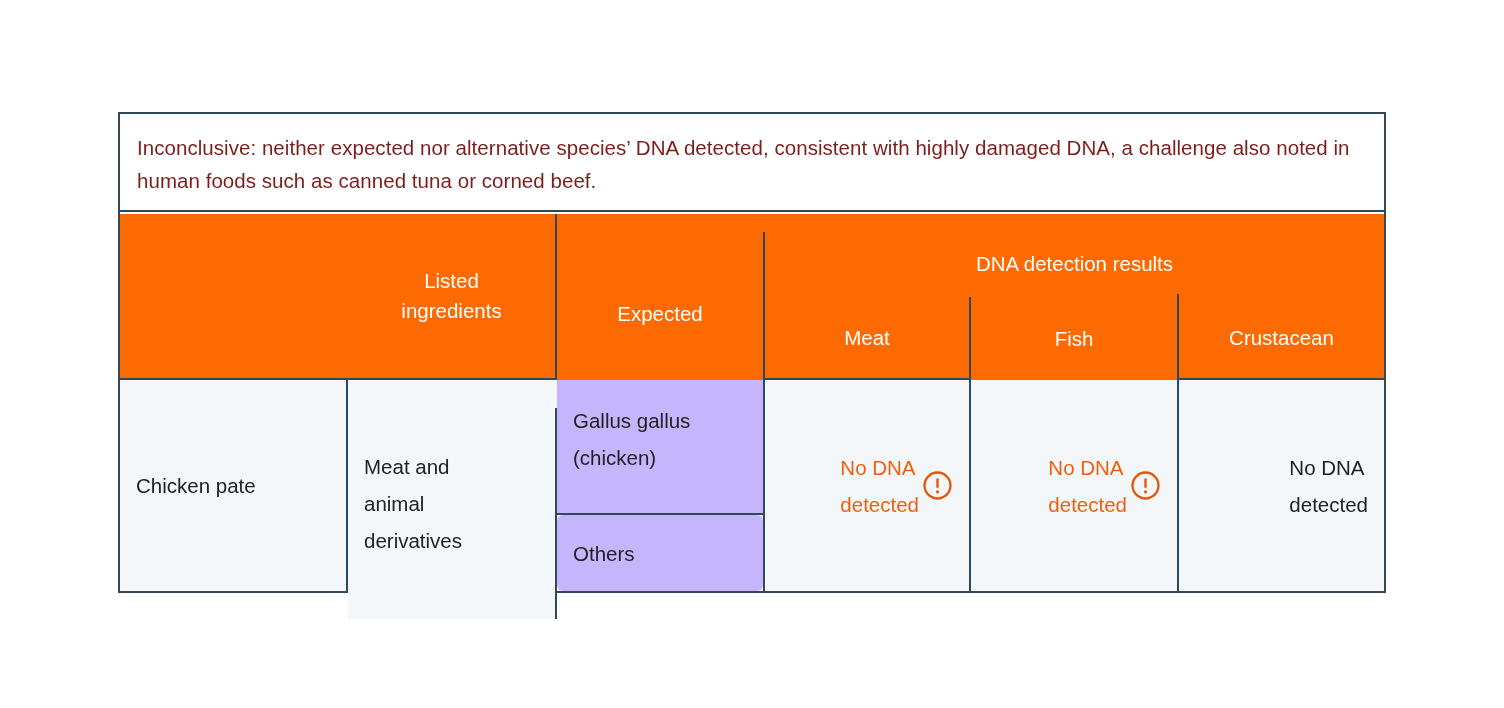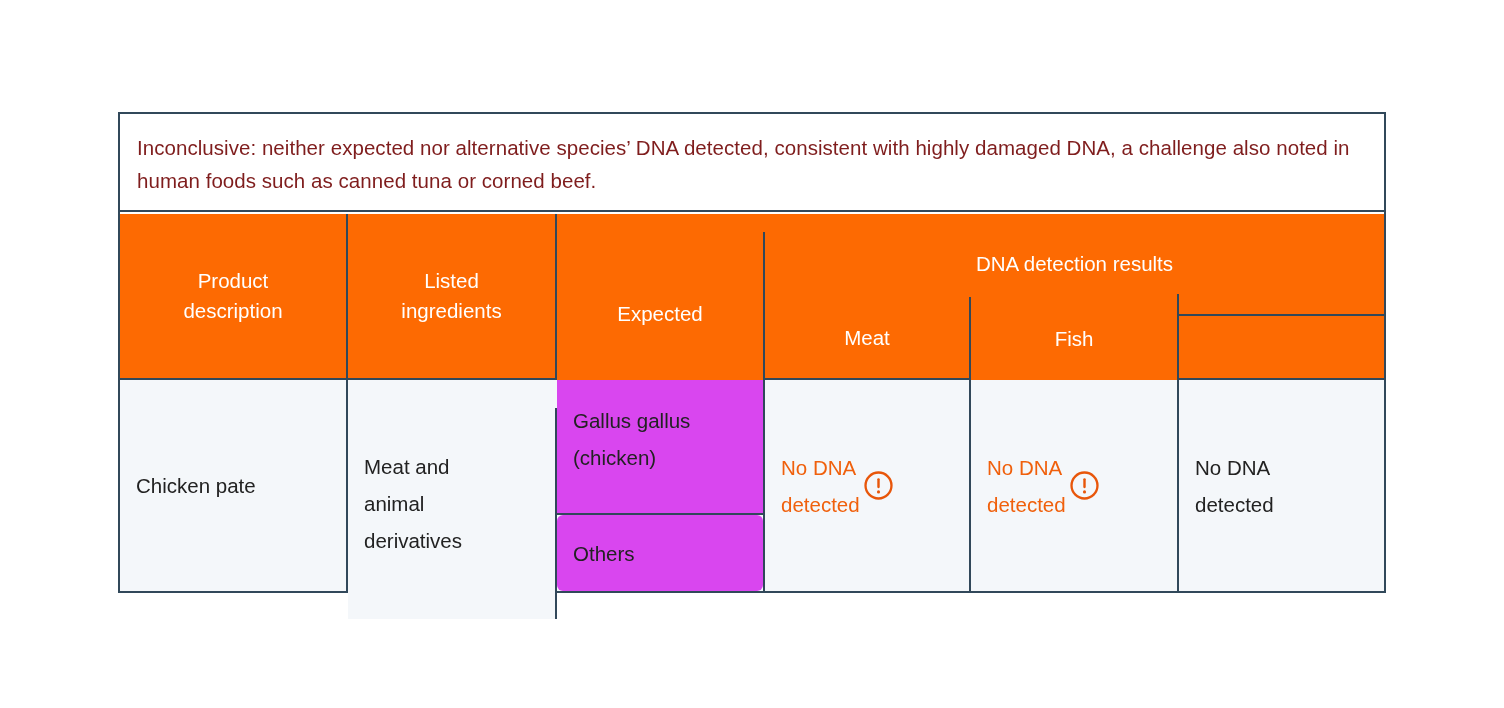--- a/index.html
+++ b/index.html
@@ -101,21 +101,21 @@
     line-height: 37px;
     display: flex;
     align-items: center;
     padding: 0 16px;
   }
   .bcell.vline { border-right: 2px solid #31485a; }
   .bcell.top    { align-items: flex-start; padding-top: 18px; }
 
   .result-cell {
     gap: 3px;
-    justify-content: flex-start;
+    justify-content: flex-end;
   }
   .result-text { white-space: pre-line; }
   .result-text.alert { color: #f0600c; }
 
   .warn-icon {
     flex: 0 0 auto;
     width: 31px;
     height: 31px;
     display: block;
   }
@@ -127,21 +127,21 @@
     width: 208px;
     height: 211px;
     box-sizing: border-box;
     border-right: 2px solid #31485a;
   }
   .exp-sub {
     position: absolute;
     left: 0;
     width: 100%;
     box-sizing: border-box;
-    background: #d946ef;
+    background: #c4b5fd;
     color: #222222;
     font-size: 20.5px;
     line-height: 37px;
     display: flex;
     padding: 0 16px;
   }
   .exp-sub.a {
     top: 0;
     height: 135px;
     align-items: flex-start;
@@ -161,34 +161,33 @@
 <div id="canvas">
 
   <div class="results-table">
 
     <div class="caption-row">
       <div class="caption-text">Inconclusive: neither expected nor alternative species’ DNA detected, consistent with highly damaged DNA, a challenge also noted in human foods such as canned tuna or corned beef.</div>
     </div>
 
     <div class="header-band">
 
-      <div class="hcell vline" style="left:0px; top:0px; width:228px; height:164px; white-space:pre-line;">Product
-description</div>
 
       <div class="hcell vline" style="left:228px; top:0px; width:209px; height:164px; white-space:pre-line;">Listed
 ingredients</div>
 
       <div class="hcell vline" style="left:437px; top:18px; width:208px; height:164px;">Expected</div>
 
       <div class="hcell hline" style="left:645px; top:0px; width:619px; height:102px;">DNA detection results</div>
 
       <div class="hcell vline" style="left:645px; top:83px; width:206px; height:81px;">Meat</div>
 
       <div class="hcell vline" style="left:851px; top:80px; width:208px; height:90px;">Fish</div>
 
+      <div class="hcell" style="left:1059px; top:83px; width:205px; height:81px;">Crustacean</div>
     </div>
 
     <div class="body-band">
 
       <div class="bcell vline" style="left:0px; top:0px; width:228px; height:211px;">Chicken pate</div>
 
       <div class="bcell vline top" style="left:228px; top:0px; width:209px; height:211px; white-space:pre-line; padding-top:40px;margin-top:28px;">Meat and
 animal
 derivatives</div>
 

